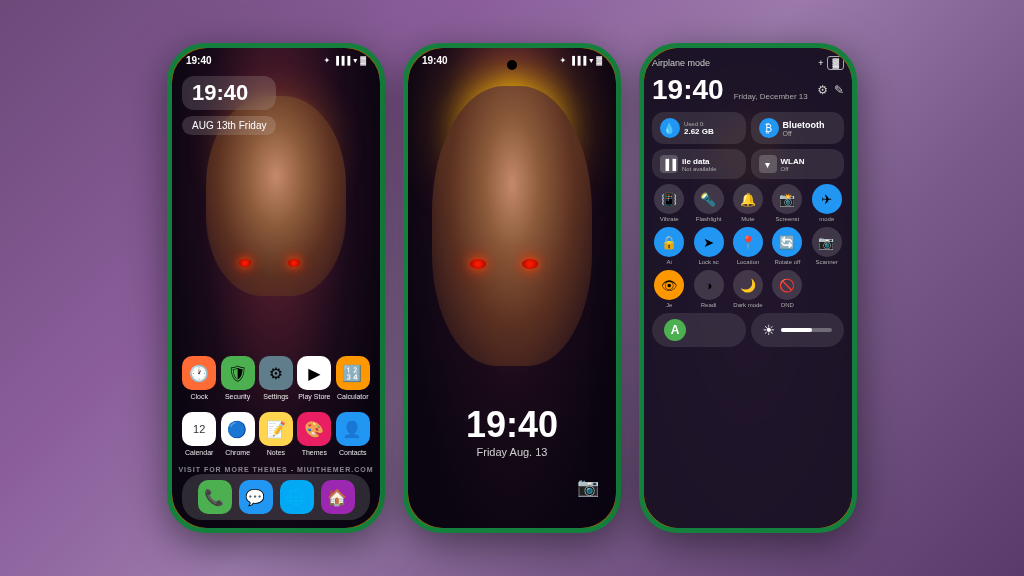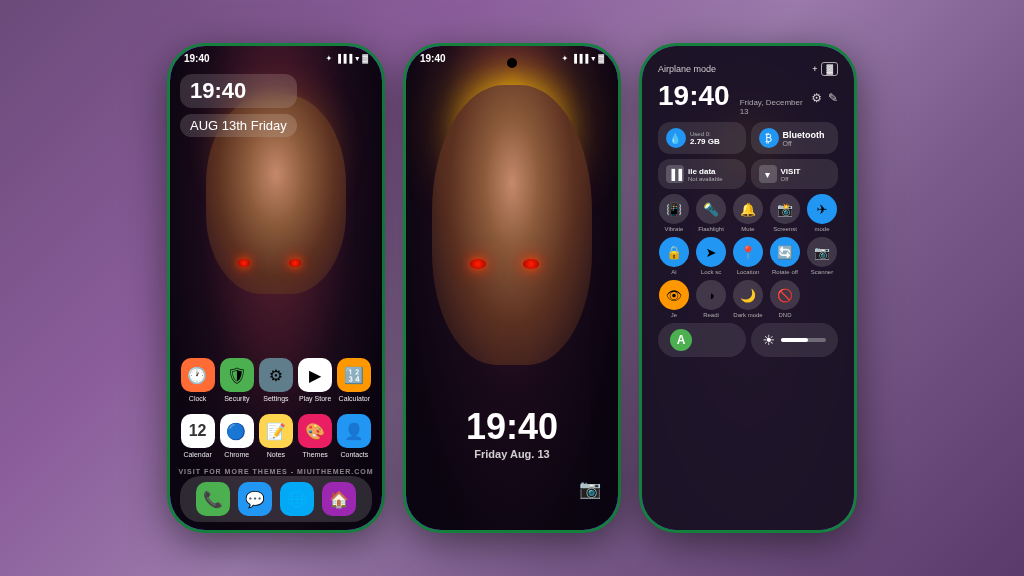--- a/index.html
+++ b/index.html
@@ -11,23 +11,23 @@
       align-items: center;
       justify-content: center;
       gap: 18px;
       font-family: 'Arial', sans-serif;
       overflow: hidden;
     }
 
     .phone {
       width: 218px;
       height: 490px;
-      background: #6d28d9;
+      background: #a16207;
       border-radius: 38px;
-      border: 3px solid #15803d;
+      border: 5px solid #15803d;
       overflow: hidden;
       position: relative;
       box-shadow: 0 10px 40px rgba(0,0,0,0.5);
     }
 
     .phone-screen {
       width: 100%;
       height: 100%;
       border-radius: 35px;
       overflow: hidden;
@@ -133,21 +133,21 @@
     }
 
     .date-widget {
       background: rgba(255,255,255,0.15);
       backdrop-filter: blur(8px);
       border-radius: 12px;
       padding: 4px 10px;
     }
 
     .date-text {
-      font-size: 13px;
+      font-size: 10px;
       color: white;
       font-weight: 500;
     }
 
     .app-grid {
       position: absolute;
       bottom: 60px;
       left: 0;
       right: 0;
       padding: 0 8px;
@@ -234,21 +234,20 @@
 
     .lock-time {
       font-size: 36px;
       color: white;
       font-weight: 700;
     }
 
     .lock-date {
       font-size: 11px;
       color: rgba(255,255,255,0.8);
-      font-weight: bold;
     }
 
     .lock-camera {
       position: absolute;
       bottom: 30px;
       right: 16px;
       color: white;
       font-size: 18px;
       z-index: 5;
     }
@@ -267,21 +266,21 @@
 
     
     .control-center {
       position: absolute;
       top: 0;
       left: 0;
       right: 0;
       bottom: 0;
       background: rgba(30, 20, 40, 0.95);
       z-index: 5;
-      padding: 16px;
+      padding: 8px;
       overflow: hidden;
     }
 
     .cc-top-bar {
       display: flex;
       justify-content: space-between;
       align-items: center;
       margin-bottom: 4px;
     }
 
@@ -498,21 +497,21 @@
           <div class="app-icon-img" style="background:#fff;">▶</div>
           <span class="app-label">Play Store</span>
         </div>
         <div class="app-icon">
           <div class="app-icon-img" style="background:#ff9800;">🔢</div>
           <span class="app-label">Calculator</span>
         </div>
       </div>
       <div class="app-row">
         <div class="app-icon">
-          <div class="app-icon-img" style="background:#fff;color:#333;font-weight:700;font-size:16px;">12</div>
+          <div class="app-icon-img" style="background:#fff;color:#333;font-weight:400;font-size:11px;">12</div>
           <span class="app-label">Calendar</span>
         </div>
         <div class="app-icon">
           <div class="app-icon-img" style="background:#fff;">🔵</div>
           <span class="app-label">Chrome</span>
         </div>
         <div class="app-icon">
           <div class="app-icon-img" style="background:#ffd54f;">📝</div>
           <span class="app-label">Notes</span>
         </div>
@@ -592,21 +591,21 @@
           <span>⚙</span>
           <span>✎</span>
         </div>
       </div>
 
       <div class="cc-cards">
         <div class="cc-card">
           <div class="cc-card-icon" style="background:#2196F3;">💧</div>
           <div>
             <div style="font-size:6px;color:#aaa;">Used 0:</div>
-            <div style="font-size:8px;color:white;font-weight:600;">2.79 GB</div>
+            <div style="font-size:8px;color:white;font-weight:600;">2.62 GB</div>
           </div>
         </div>
         <div class="cc-card">
           <div class="cc-bt-icon">₿</div>
           <div>
             <div style="font-size:9px;color:white;font-weight:700;">Bluetooth</div>
             <div style="font-size:7px;color:#aaa;">Off</div>
           </div>
         </div>
       </div>
@@ -615,21 +614,21 @@
         <div class="cc-card">
           <div style="width:18px;height:18px;background:rgba(255,255,255,0.2);border-radius:4px;display:flex;align-items:center;justify-content:center;font-size:10px;color:white;">▐▐</div>
           <div>
             <div style="font-size:8px;color:white;font-weight:600;">ile data</div>
             <div style="font-size:6px;color:#aaa;">Not available</div>
           </div>
         </div>
         <div class="cc-card">
           <div style="width:18px;height:18px;background:rgba(255,255,255,0.2);border-radius:4px;display:flex;align-items:center;justify-content:center;font-size:10px;color:white;">▾</div>
           <div>
-            <div style="font-size:8px;color:white;font-weight:600;">VISIT</div>
+            <div style="font-size:8px;color:white;font-weight:600;">WLAN</div>
             <div style="font-size:6px;color:#aaa;">Off</div>
           </div>
         </div>
       </div>
 
       <div class="cc-buttons-grid">
         <div class="cc-btn">
           <div class="cc-btn-circle">📳</div>
           <span class="cc-btn-label">Vibrate</span>
         </div>

